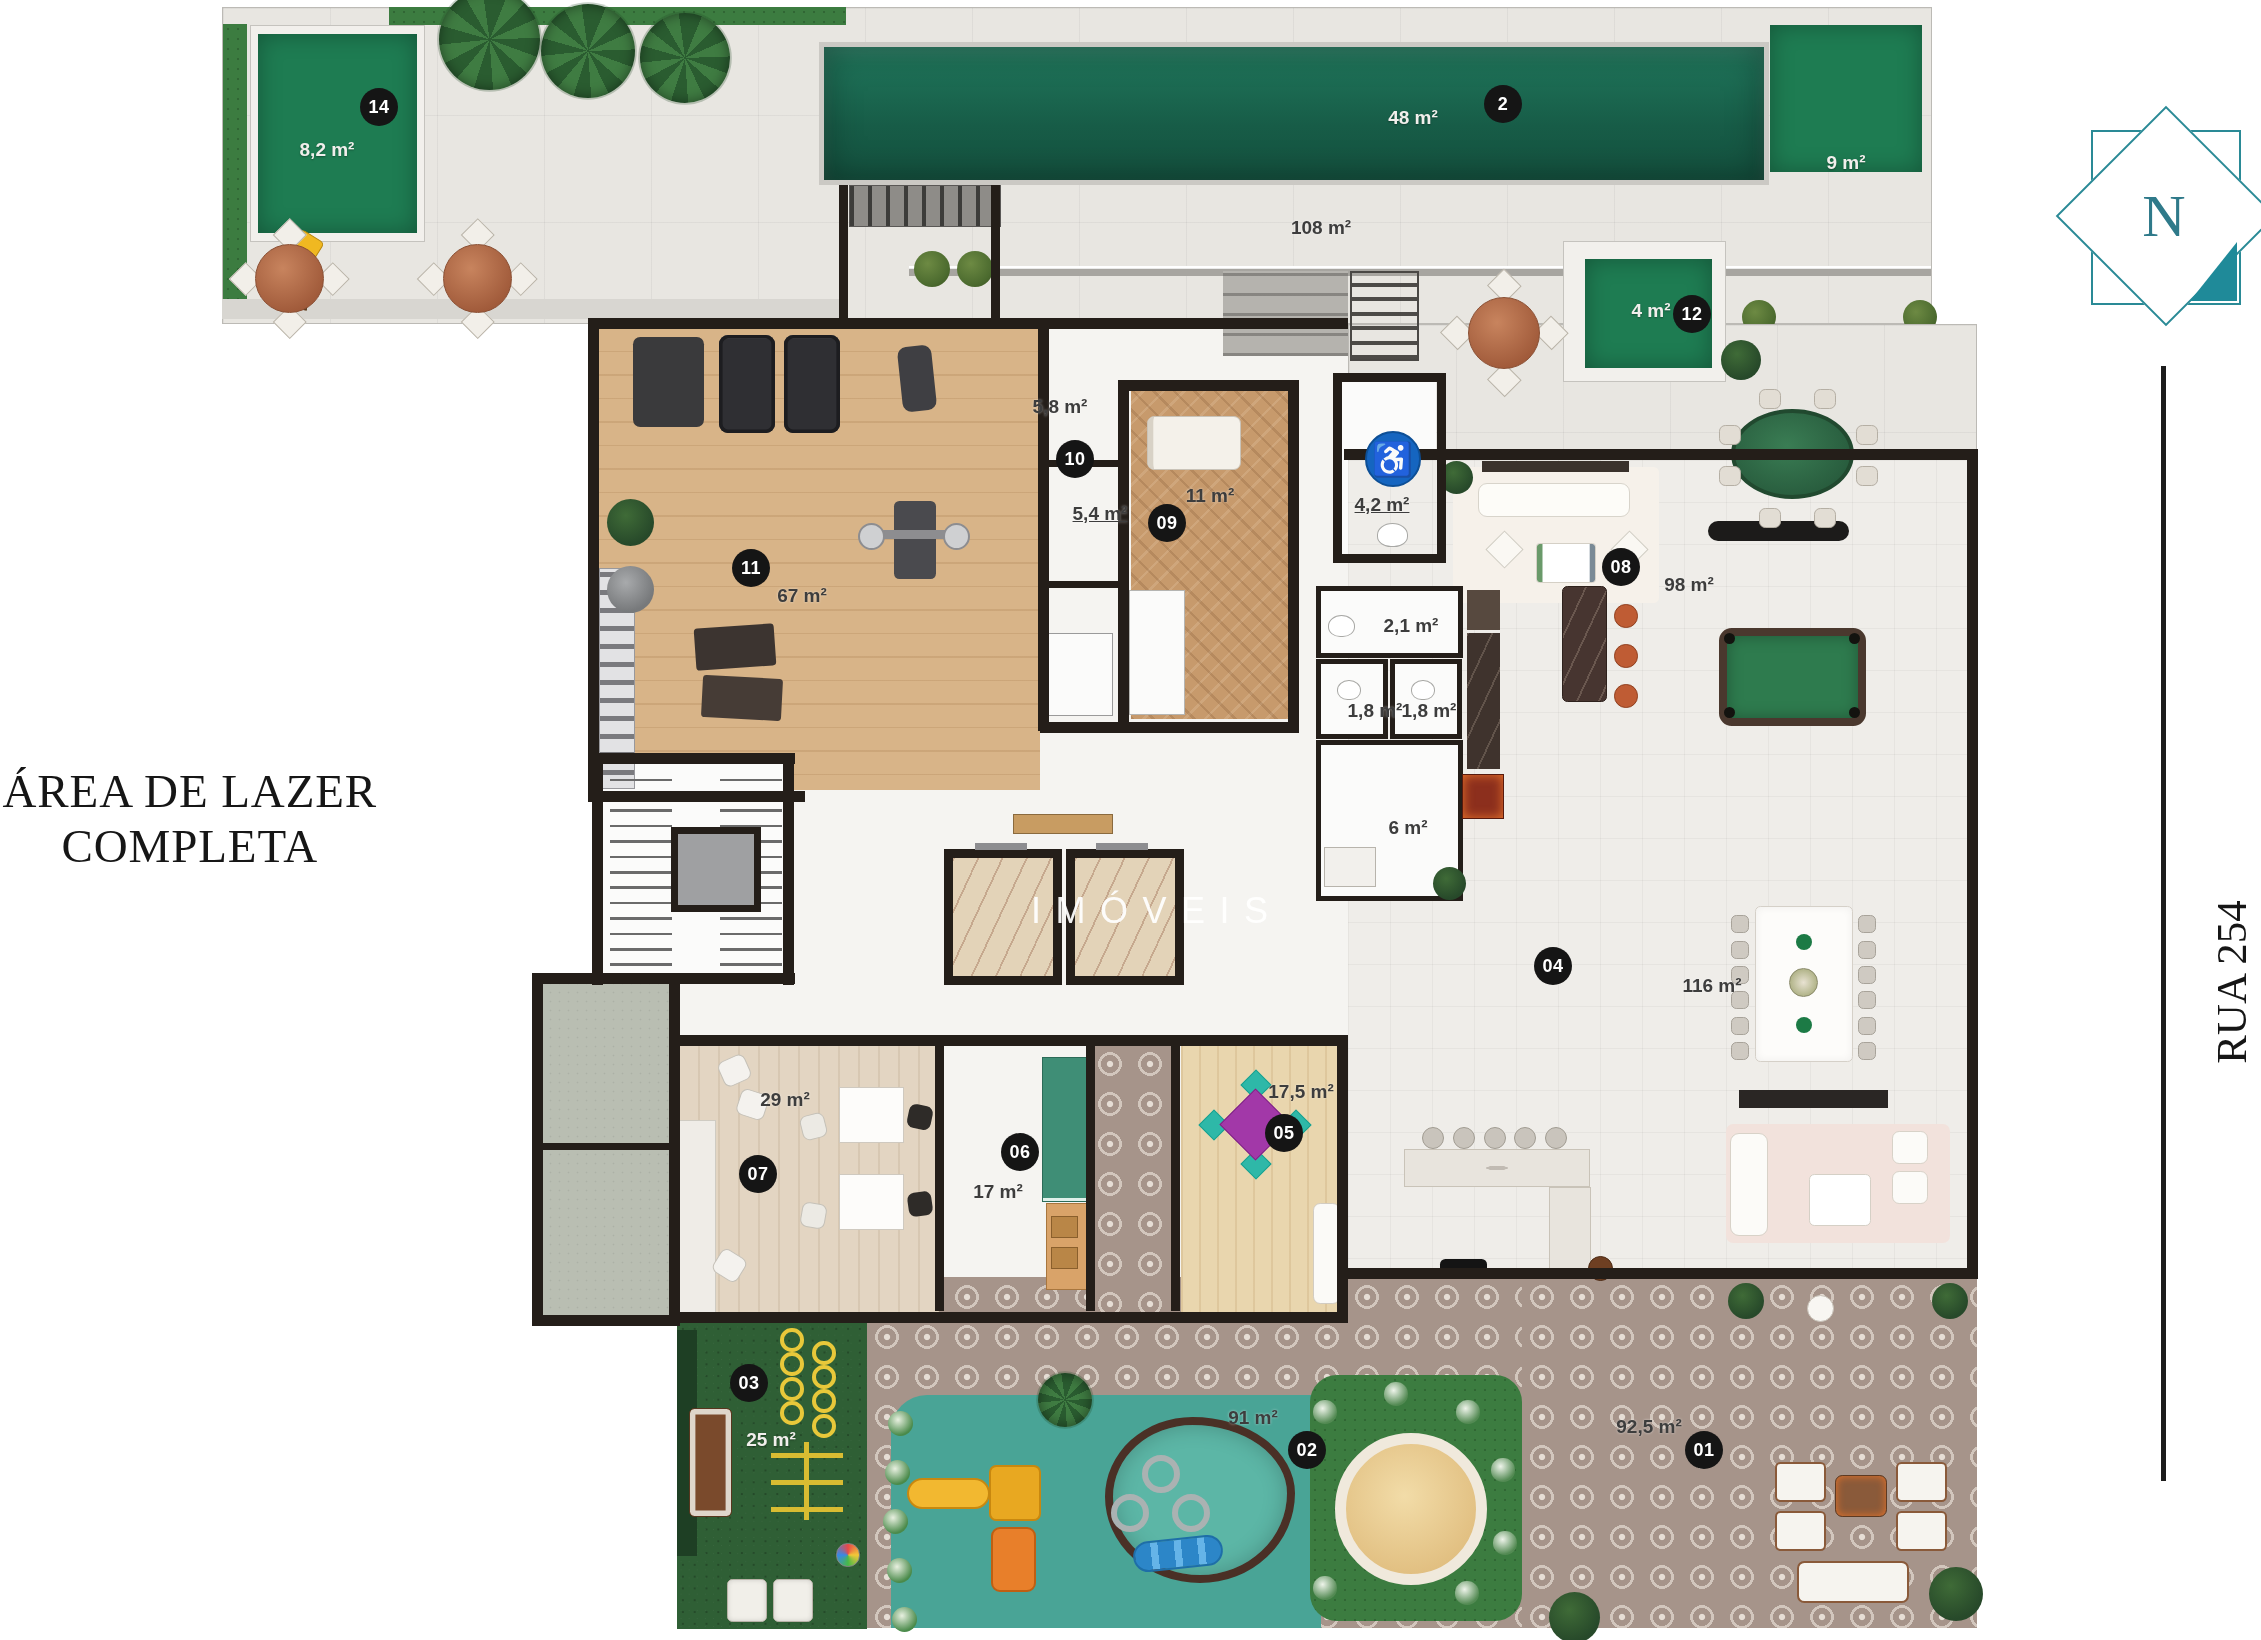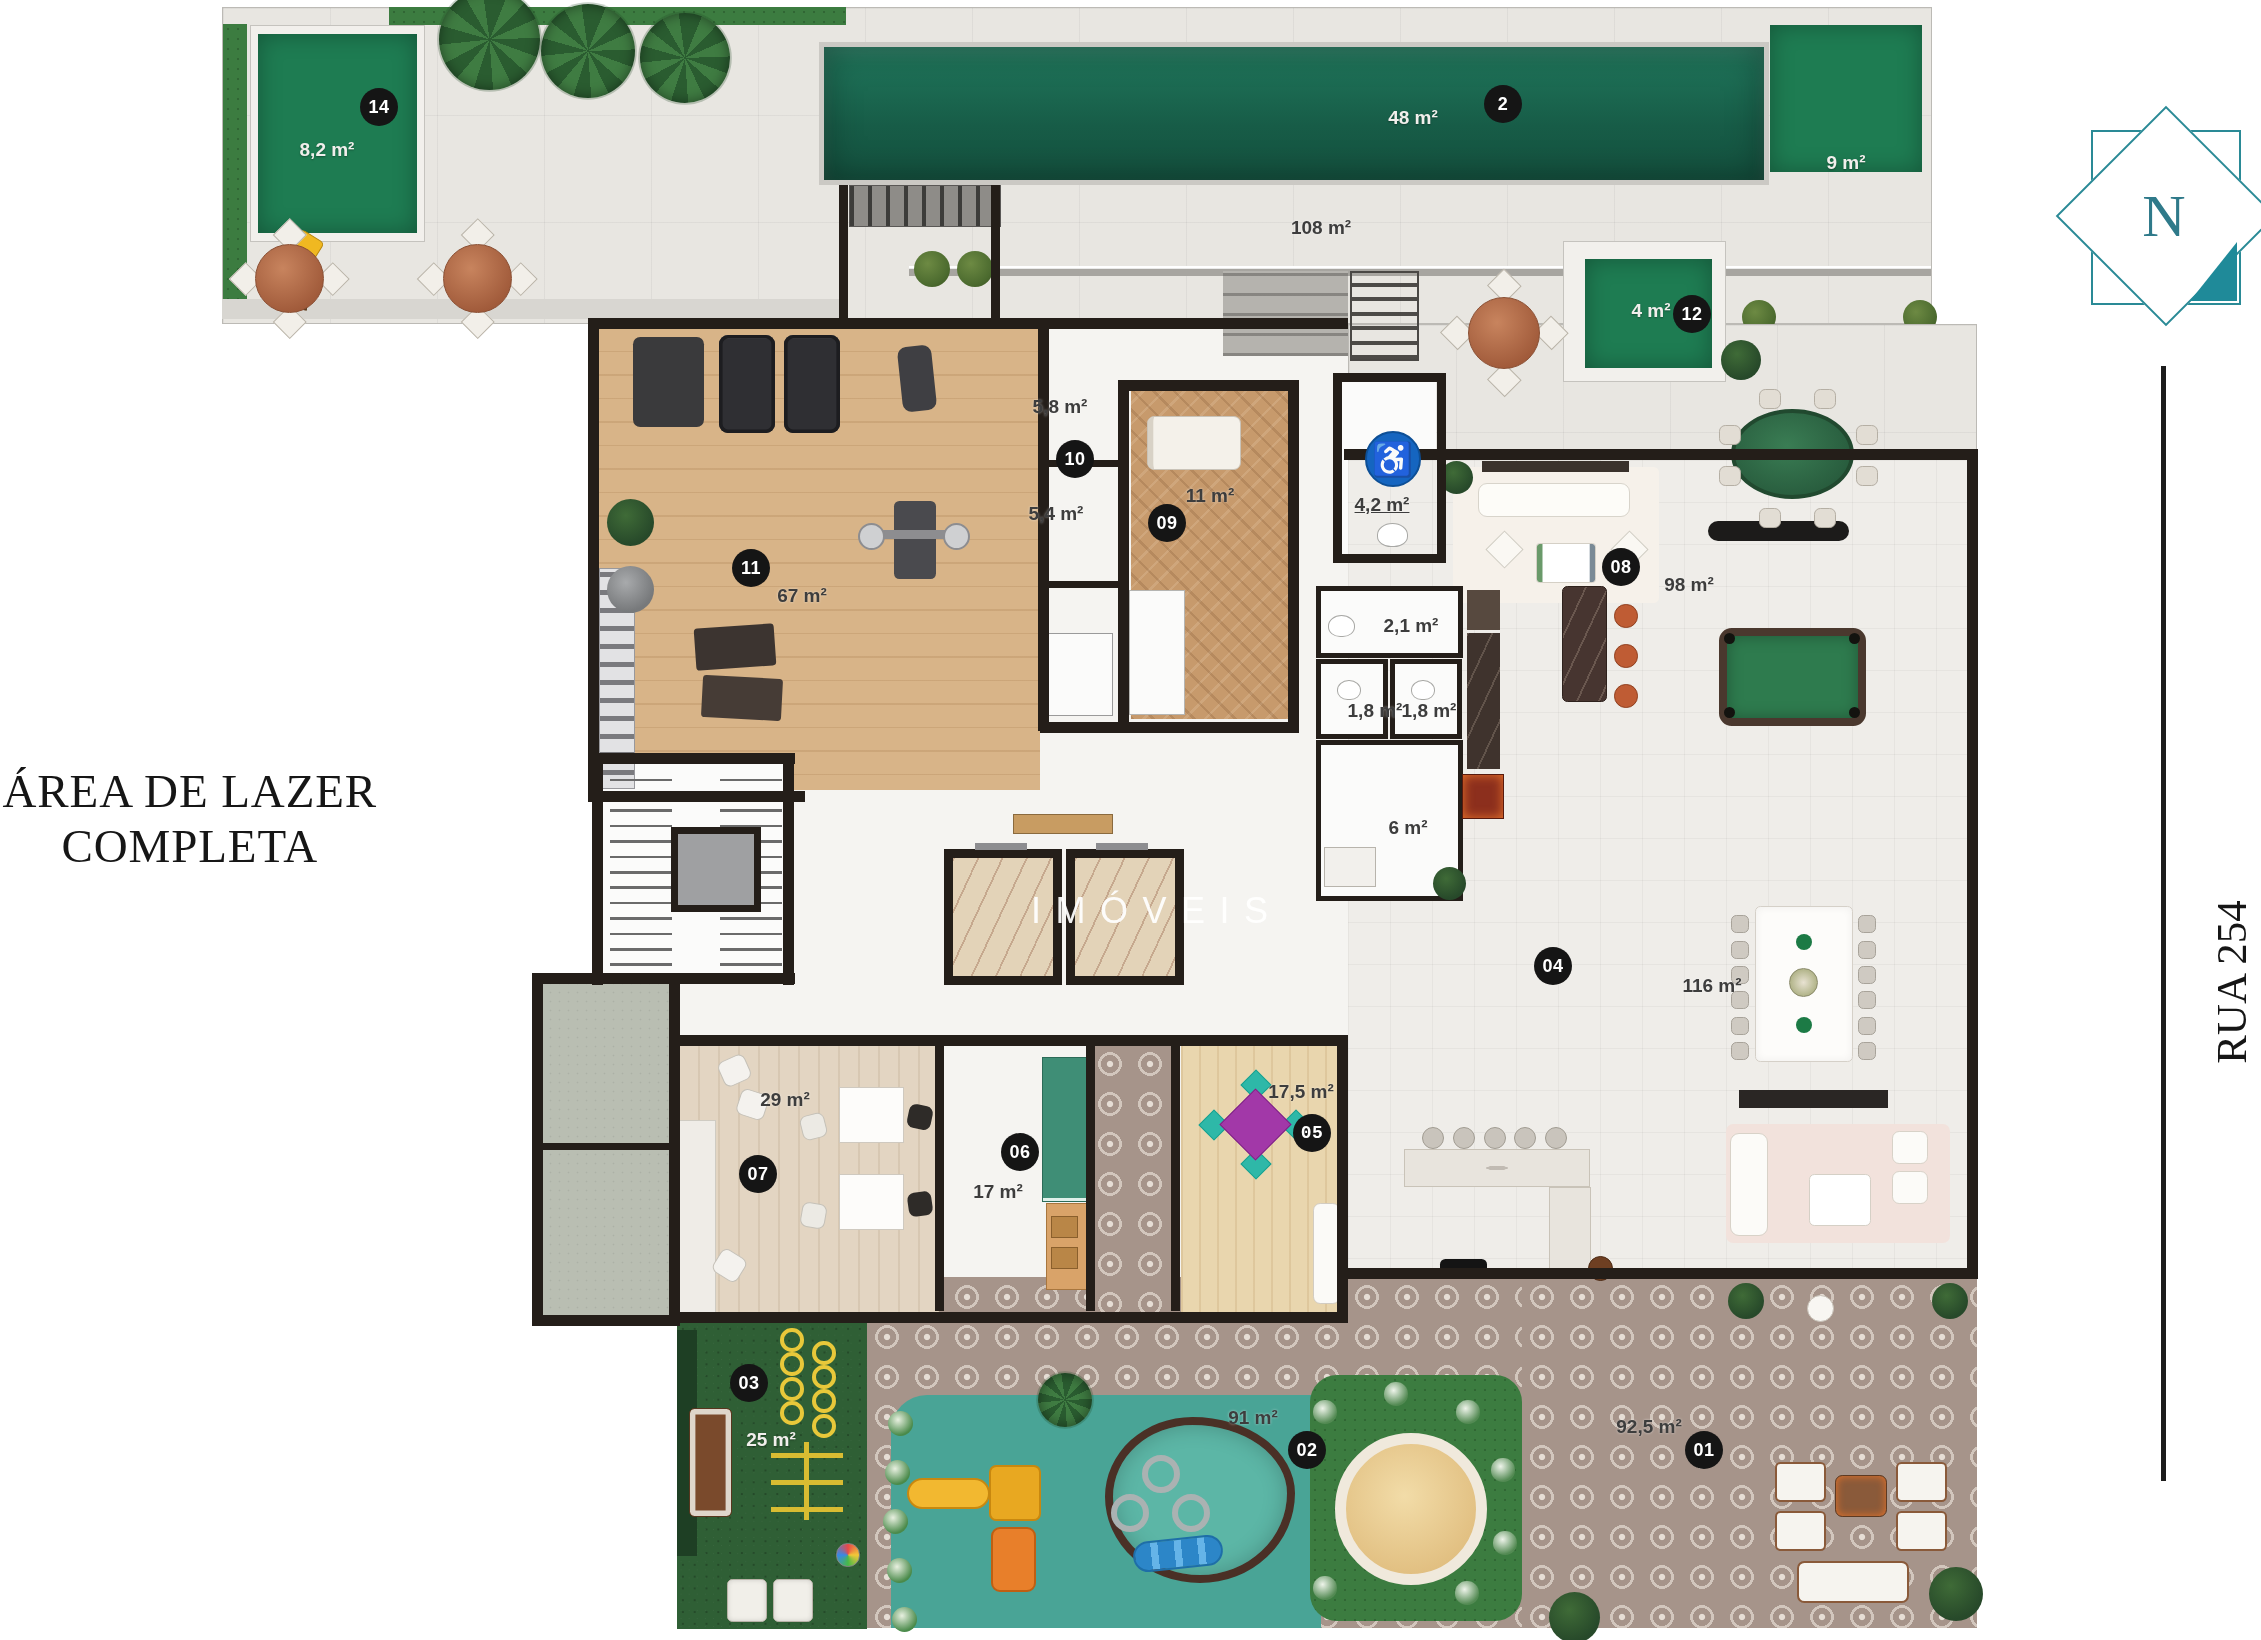--- a/index.html
+++ b/index.html
@@ -407,41 +407,41 @@
     <div class="abs " style="left: 1456px; top: 1400px; width: 23.5px; height: 23.5px; border-radius: 50%; background: radial-gradient(circle at 40% 35%, rgb(238, 244, 234), rgb(83, 138, 83) 70%); z-index: 9;"></div>
     <div class="abs " style="left: 1491px; top: 1458px; width: 23.5px; height: 23.5px; border-radius: 50%; background: radial-gradient(circle at 40% 35%, rgb(238, 244, 234), rgb(83, 138, 83) 70%); z-index: 9;"></div>
     <div class="abs " style="left: 1493px; top: 1531px; width: 23.5px; height: 23.5px; border-radius: 50%; background: radial-gradient(circle at 40% 35%, rgb(238, 244, 234), rgb(83, 138, 83) 70%); z-index: 9;"></div>
     <div class="abs " style="left: 1455px; top: 1581px; width: 23.5px; height: 23.5px; border-radius: 50%; background: radial-gradient(circle at 40% 35%, rgb(238, 244, 234), rgb(83, 138, 83) 70%); z-index: 9;"></div>
     <div class="abs " style="left: 1313px; top: 1576px; width: 23.5px; height: 23.5px; border-radius: 50%; background: radial-gradient(circle at 40% 35%, rgb(238, 244, 234), rgb(83, 138, 83) 70%); z-index: 9;"></div>
     <div class="wcicon" style="left: 1365px; top: 431px; width: 52px; height: 52px; font-size: 33px;">♿</div>
     <div class="badge" style="left: 1704px; top: 1450px;">01</div>
     <div class="badge" style="left: 1307px; top: 1450px;">02</div>
     <div class="badge" style="left: 749px; top: 1383px;">03</div>
     <div class="badge" style="left: 1553px; top: 966px;">04</div>
-    <div class="badge" style="left: 1312px; top: 1133px; font-family: Liberation Mono, monospace;">05</div>
+    <div class="badge" style="left: 1284px; top: 1133px;">05</div>
     <div class="badge" style="left: 1020px; top: 1152px;">06</div>
     <div class="badge" style="left: 758px; top: 1174px;">07</div>
     <div class="badge" style="left: 1621px; top: 567px;">08</div>
     <div class="badge" style="left: 1167px; top: 523px;">09</div>
     <div class="badge" style="left: 1075px; top: 459px;">10</div>
     <div class="badge" style="left: 751px; top: 568px;">11</div>
     <div class="badge" style="left: 1692px; top: 314px;">12</div>
     <div class="badge" style="left: 1503px; top: 104px;">2</div>
     <div class="badge" style="left: 379px; top: 107px;">14</div>
     <div class="arealabel tone-dark" style="left: 1649px; top: 1427px;">92,5 m²</div>
     <div class="arealabel tone-dark" style="left: 1253px; top: 1418px;">91 m²</div>
     <div class="arealabel tone-light" style="left: 771px; top: 1440px;">25 m²</div>
     <div class="arealabel tone-dark" style="left: 1712px; top: 986px;">116 m²</div>
     <div class="arealabel tone-dark" style="left: 1301px; top: 1092px;">17,5 m²</div>
     <div class="arealabel tone-dark" style="left: 998px; top: 1192px;">17 m²</div>
     <div class="arealabel tone-dark" style="left: 785px; top: 1100px;">29 m²</div>
     <div class="arealabel tone-dark" style="left: 1689px; top: 585px;">98 m²</div>
     <div class="arealabel tone-dark" style="left: 1210px; top: 496px;">11 m²</div>
     <div class="arealabel tone-dark" style="left: 1060px; top: 407px;">5,8 m²</div>
-    <div class="arealabel tone-dark" style="left: 1056px; top: 514px;">5,4 m²</div>
+    <div class="arealabel tone-dark" style="left: 1100px; top: 514px; text-decoration: underline;">5,4 m²</div>
     <div class="arealabel tone-dark" style="left: 802px; top: 596px;">67 m²</div>
     <div class="arealabel tone-dark" style="left: 1382px; top: 505px; text-decoration: underline;">4,2 m²</div>
     <div class="arealabel tone-dark" style="left: 1411px; top: 626px;">2,1 m²</div>
     <div class="arealabel tone-dark" style="left: 1375px; top: 711px;">1,8 m²</div>
     <div class="arealabel tone-dark" style="left: 1429px; top: 711px;">1,8 m²</div>
     <div class="arealabel tone-dark" style="left: 1408px; top: 828px;">6 m²</div>
     <div class="arealabel tone-light" style="left: 1651px; top: 311px;">4 m²</div>
     <div class="arealabel tone-light" style="left: 1846px; top: 163px;">9 m²</div>
     <div class="arealabel tone-light" style="left: 1413px; top: 118px;">48 m²</div>
     <div class="arealabel tone-light" style="left: 327px; top: 150px;">8,2 m²</div>

